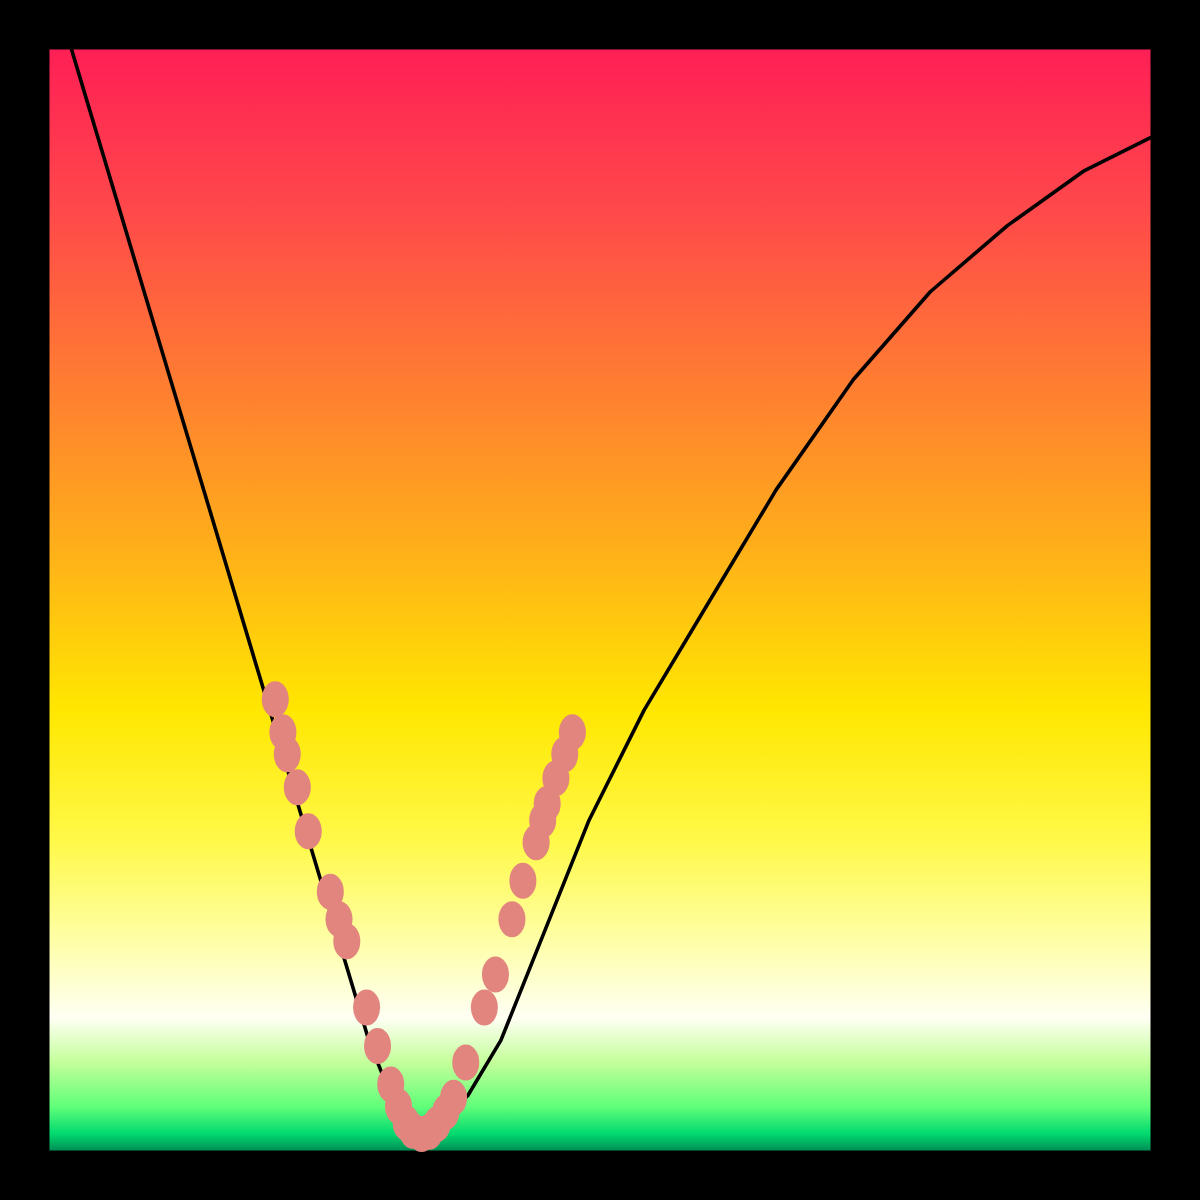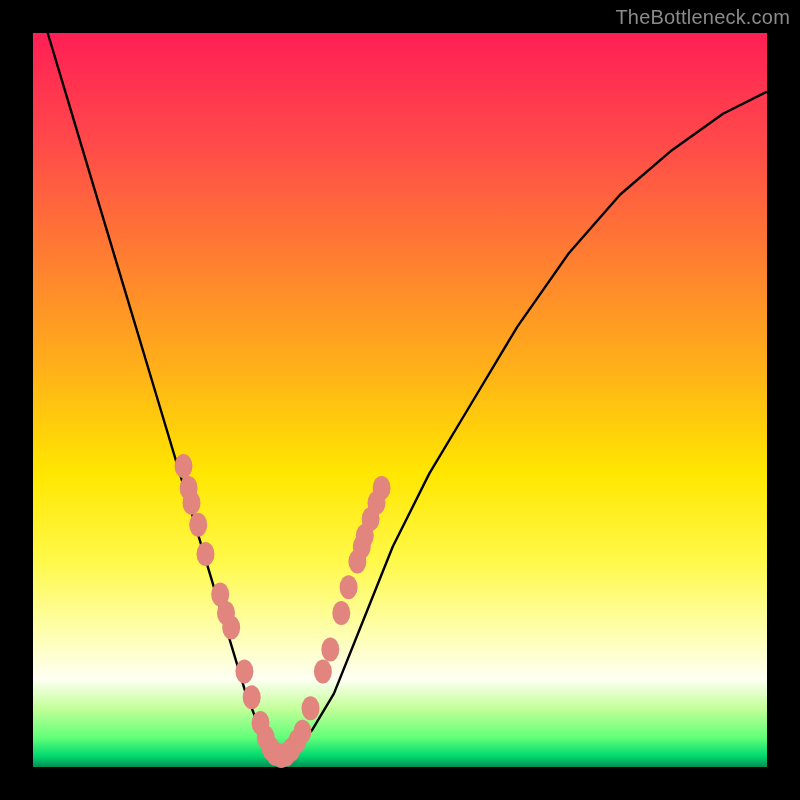--- a/index.html
+++ b/index.html
@@ -57,21 +57,20 @@
     top: 0;
     width: 734px;
     height: 734px;
     overflow: visible;
   }
 </style>
 </head>
 <body>
 
 <div class="stage">
-  <div class="watermark">TheBottleneck.com</div>
 
   <div class="plot-area">
     <svg class="curves" viewBox="0 0 734 734" preserveAspectRatio="none">
       <path id="curve-path" fill="none" stroke="#000000" stroke-width="2.4" stroke-linecap="round" stroke-linejoin="round" d="M0.0 -73.4 L14.7 0.0 L36.7 73.4 L58.7 146.8 L80.7 220.2 L102.8 293.6 L124.8 367.0 L146.8 440.4 L168.8 513.8 L190.8 587.2 L212.9 660.6 L227.5 697.3 L242.2 719.3 L256.9 719.3 L278.9 697.3 L300.9 660.6 L330.3 587.2 L359.7 513.8 L396.4 440.4 L440.4 367.0 L484.4 293.6 L535.8 220.2 L587.2 161.5 L638.6 117.4 L690.0 80.7 L734.0 58.7"></path>
       <g id="marker-group">
           <ellipse cx="150.5" cy="433.1" rx="9" ry="12" fill="#e2857f"></ellipse>
           <ellipse cx="155.6" cy="455.1" rx="9" ry="12" fill="#e2857f"></ellipse>
           <ellipse cx="158.5" cy="469.8" rx="9" ry="12" fill="#e2857f"></ellipse>
           <ellipse cx="165.2" cy="491.8" rx="9" ry="12" fill="#e2857f"></ellipse>
           <ellipse cx="172.5" cy="521.1" rx="9" ry="12" fill="#e2857f"></ellipse>

